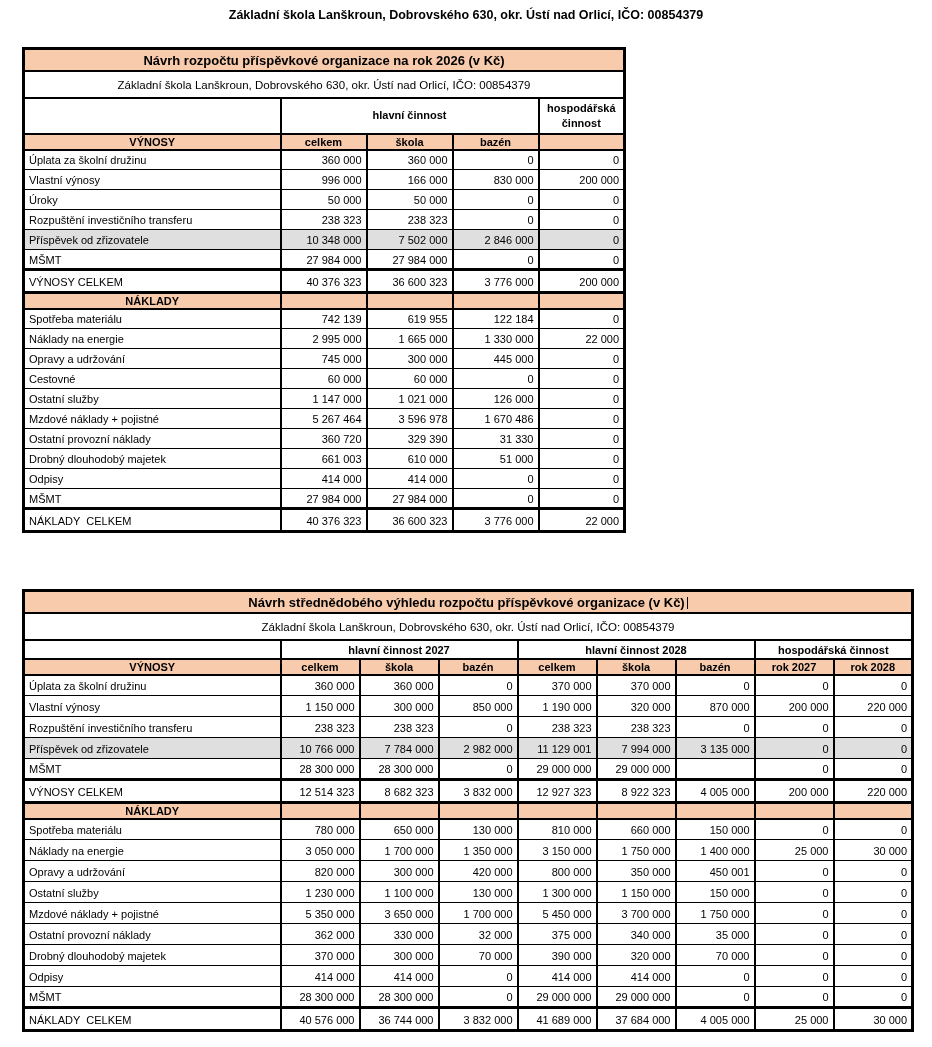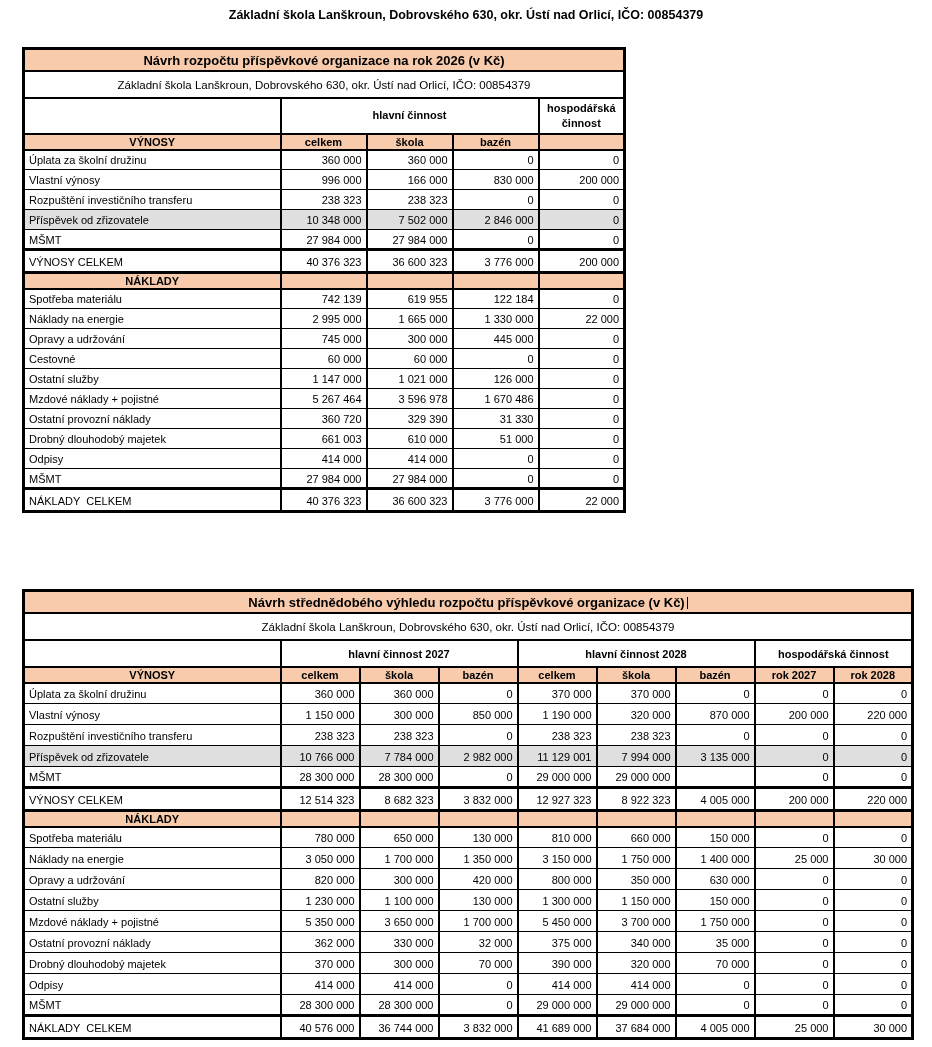--- a/index.html
+++ b/index.html
@@ -22,21 +22,21 @@
     vertical-align:middle;
   }
   .num { text-align:right; }
   .title-cell {
     background:var(--peach); text-align:center; font-weight:bold; font-size:13px;
     height:22px; border-bottom-width:2px;
   }
   .subtitle-cell { text-align:center; font-size:11.5px; height:27px; border-bottom-width:2px; }
   .group-row td { font-weight:bold; text-align:center; border-top-width:2px; border-bottom-width:2px; }
   #table1 .group-row td { height:36px; white-space:normal; line-height:1.35; padding-top:0; }
-  #table2 .group-row td { height:27px; }
+  #table2 .group-row td { height:19px; }
   .section-row td {
     background:var(--peach); font-weight:bold; text-align:center; height:16px;
     border-top-width:2px; border-bottom-width:2px;
   }
   .data-row td { height:20px; }
   #table2 .data-row td { height:21px; }
   .hl td { background:var(--gray); }
   .total-row td {
     font-weight:normal; height:23px; white-space:pre;
     border-top-width:3px; border-bottom-width:3px;
@@ -87,20 +87,27 @@
         <td class="num">0</td>
       </tr>
       <tr class="data-row">
         <td>Vlastní výnosy</td>
         <td class="num">996 000</td>
         <td class="num">166 000</td>
         <td class="num">830 000</td>
         <td class="num">200 000</td>
       </tr>
       <tr class="data-row">
+        <td>Úroky</td>
+        <td class="num">50 000</td>
+        <td class="num">50 000</td>
+        <td class="num">0</td>
+        <td class="num">0</td>
+      </tr>
+      <tr class="data-row">
         <td>Rozpuštění investičního transferu</td>
         <td class="num">238 323</td>
         <td class="num">238 323</td>
         <td class="num">0</td>
         <td class="num">0</td>
       </tr>
       <tr class="data-row hl">
         <td>Příspěvek od zřizovatele</td>
         <td class="num">10 348 000</td>
         <td class="num">7 502 000</td>
@@ -343,21 +350,21 @@
         <td class="num">25 000</td>
         <td class="num">30 000</td>
       </tr>
       <tr class="data-row">
         <td>Opravy a udržování</td>
         <td class="num">820 000</td>
         <td class="num">300 000</td>
         <td class="num">420 000</td>
         <td class="num">800 000</td>
         <td class="num">350 000</td>
-        <td class="num">630 000</td>
+        <td class="num">450 001</td>
         <td class="num">0</td>
         <td class="num">0</td>
       </tr>
       <tr class="data-row">
         <td>Ostatní služby</td>
         <td class="num">1 230 000</td>
         <td class="num">1 100 000</td>
         <td class="num">130 000</td>
         <td class="num">1 300 000</td>
         <td class="num">1 150 000</td>

